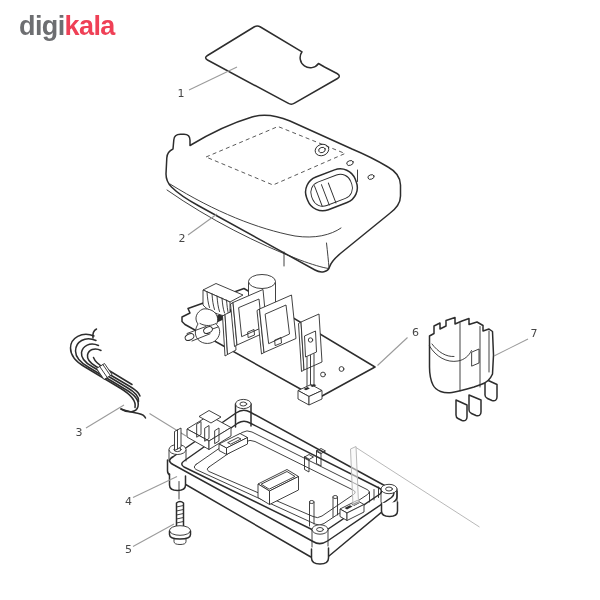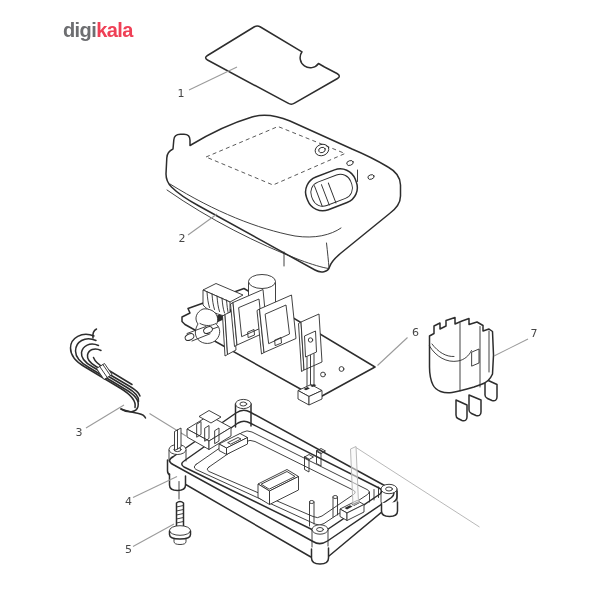--- a/index.html
+++ b/index.html
@@ -1,20 +1,20 @@
 <!DOCTYPE html>
 <html style="--bg: #ffffff; --line: #2d2d2d; --leader: #9b9b9b; --logo-gray: #6d6e71; --logo-red: #ef4056;"><head>
 <meta charset="utf-8">
 <style>
   :root{ --bg:#ffffff; --line:#2d2d2d; --leader:#9b9b9b; --logo-gray:#6d6e71; --logo-red:#ef4056; }
   html,body{ margin:0; padding:0; }
   body{ width:600px; height:600px; background:var(--bg); position:relative; overflow:hidden;
         font-family:"Liberation Sans", sans-serif; }
-  .logo{ position:absolute; top:20px; left:19px; font-weight:bold; font-size:20px;
-         letter-spacing:-0.6px; line-height:1;margin-left:44px; }
+  .logo{ position:absolute; top:13px; left:19px; font-weight:bold; font-size:27px;
+         letter-spacing:-0.6px; line-height:1; }
   .logo .g{ color:var(--logo-gray); }
   .logo .r{ color:var(--logo-red); }
   svg.diagram{ position:absolute; left:0; top:0; }
   
   .p  { fill:#fff; stroke:var(--line); stroke-width:1.5; stroke-linejoin:round; stroke-linecap:round; }
   .s  { fill:none; stroke:var(--line); stroke-width:1.5; stroke-linejoin:round; stroke-linecap:round; }
   .t  { fill:none; stroke:var(--line); stroke-width:0.9; stroke-linejoin:round; stroke-linecap:round; }
   .tf { fill:#fff; stroke:var(--line); stroke-width:0.9; stroke-linejoin:round; }
   .dk { fill:var(--line); stroke:none; }
   .ld { fill:none; stroke:var(--leader); stroke-width:1.1; }

